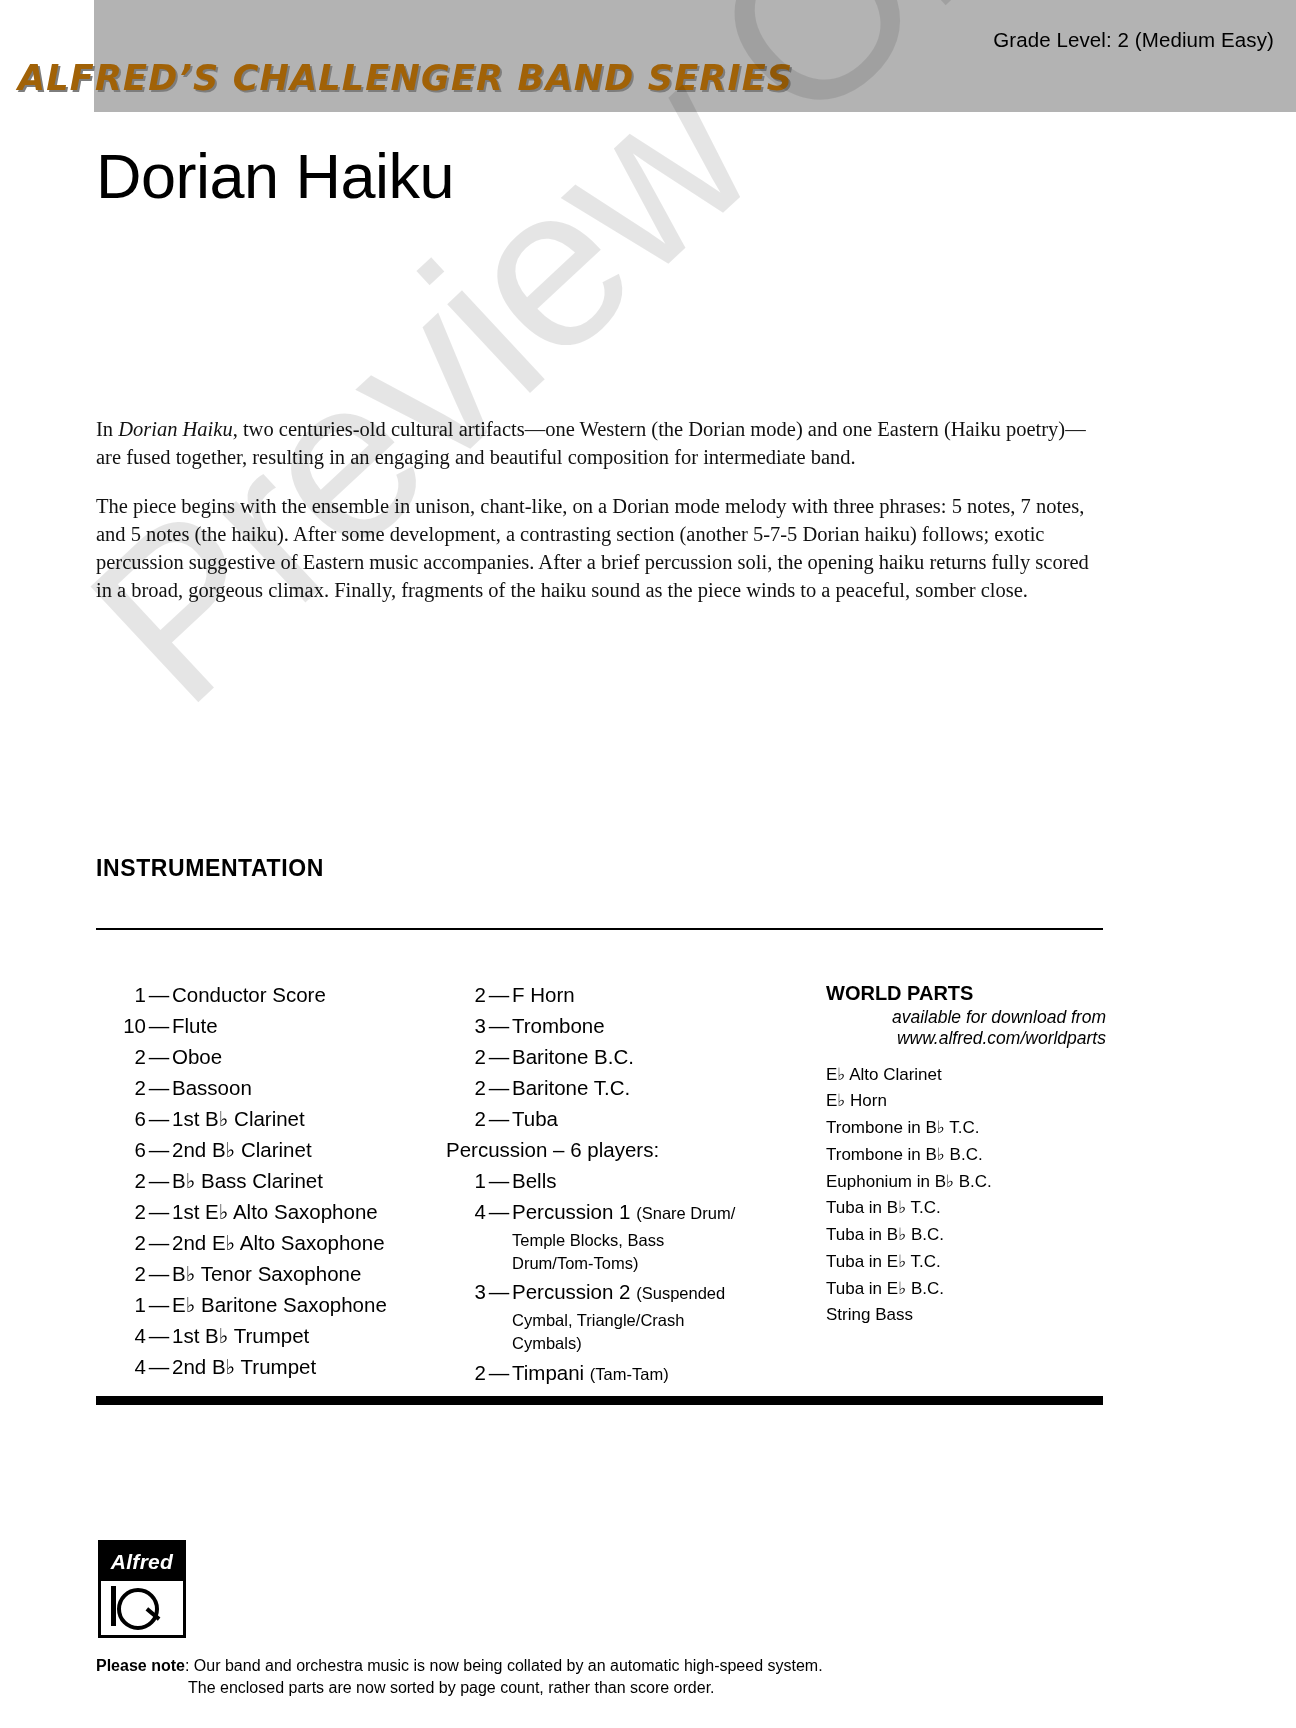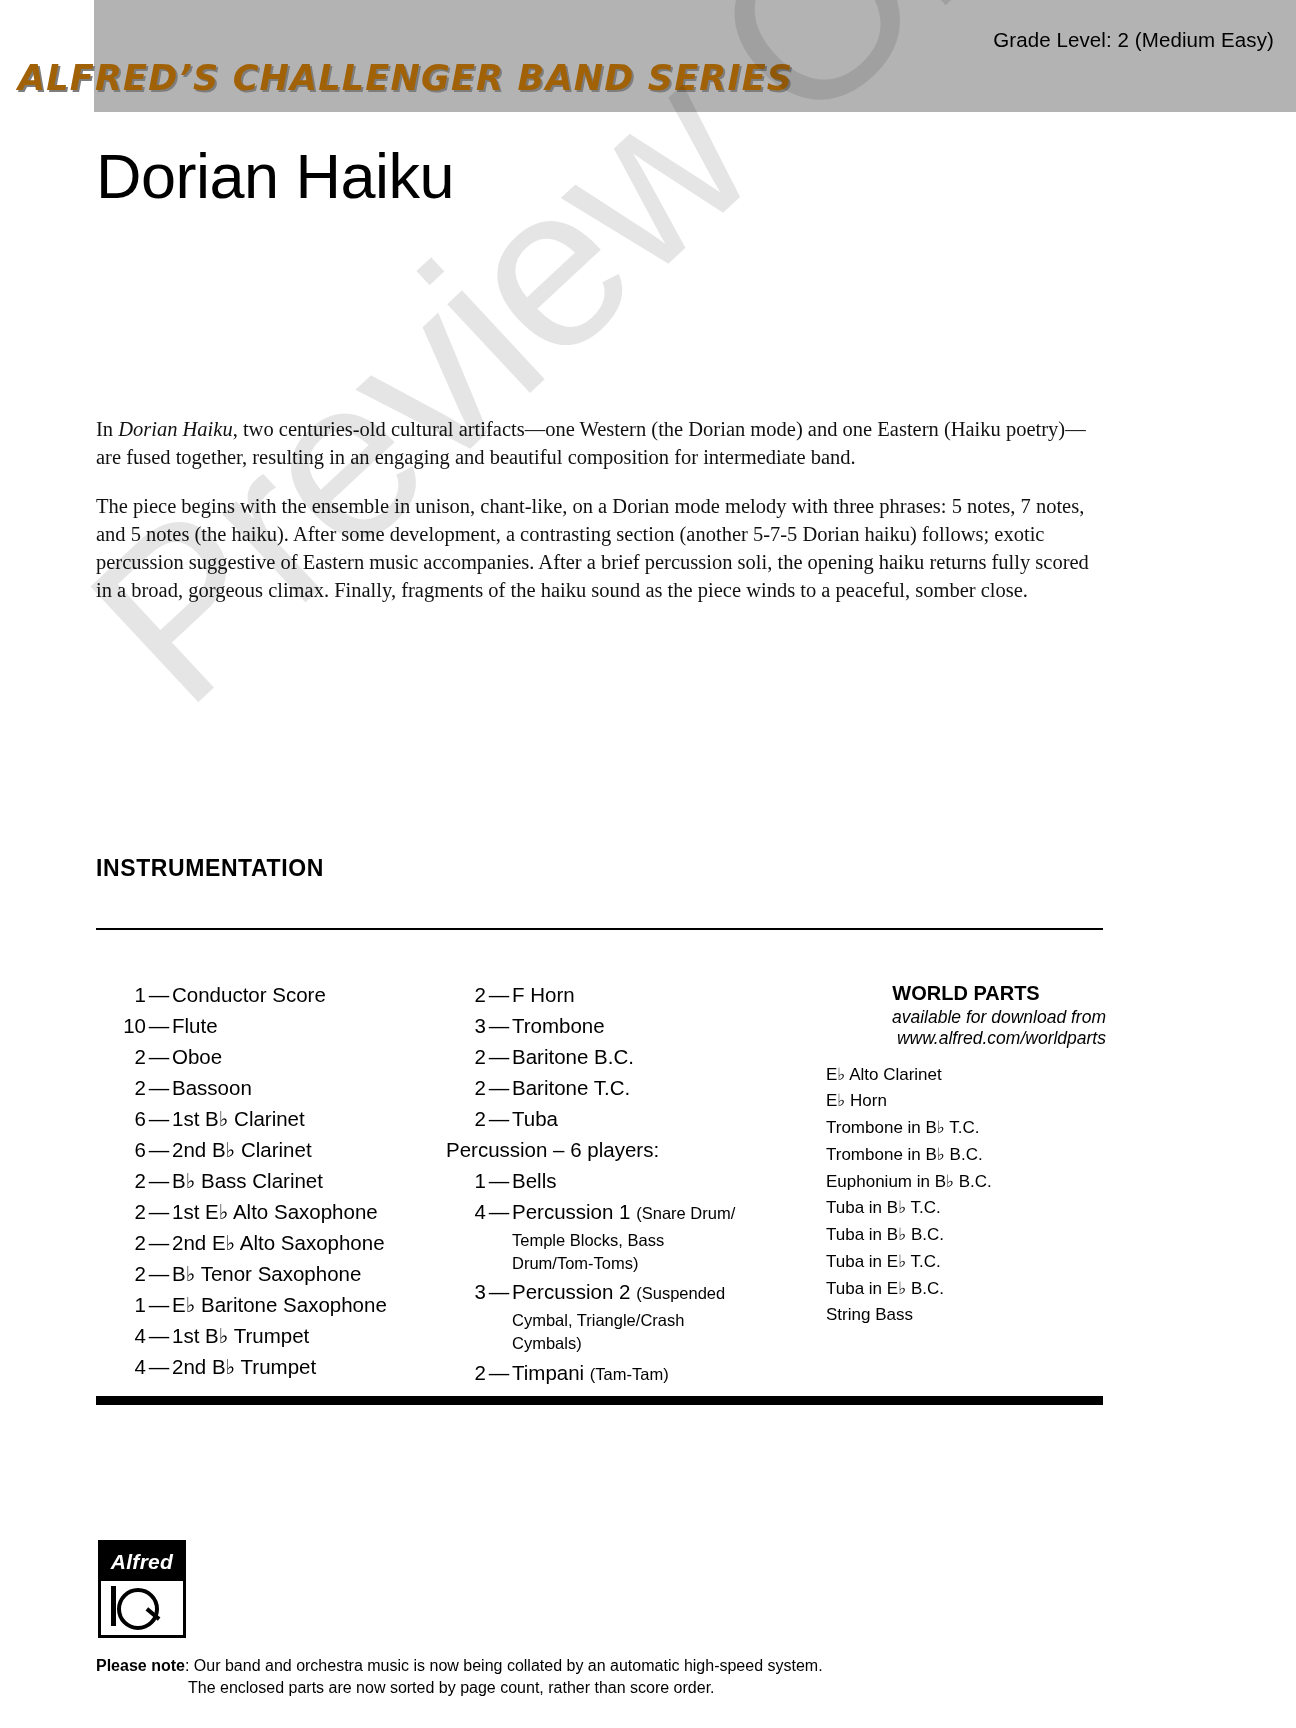--- a/index.html
+++ b/index.html
@@ -186,21 +186,20 @@
     margin-left: 66px;
     font-size: 16.5px;
     line-height: 1.25;
     margin-bottom: 2px;
   }
 
   .wp-title {
     font-size: 20px;
     font-weight: bold;
     margin-bottom: 2px;
-    text-align: center;
   }
   .wp-sub {
     font-size: 17.5px;
     font-style: italic;
     line-height: 1.22;
     margin-bottom: 14px;
     text-align: right;
   }
   .wp-item {
     font-size: 17px;

